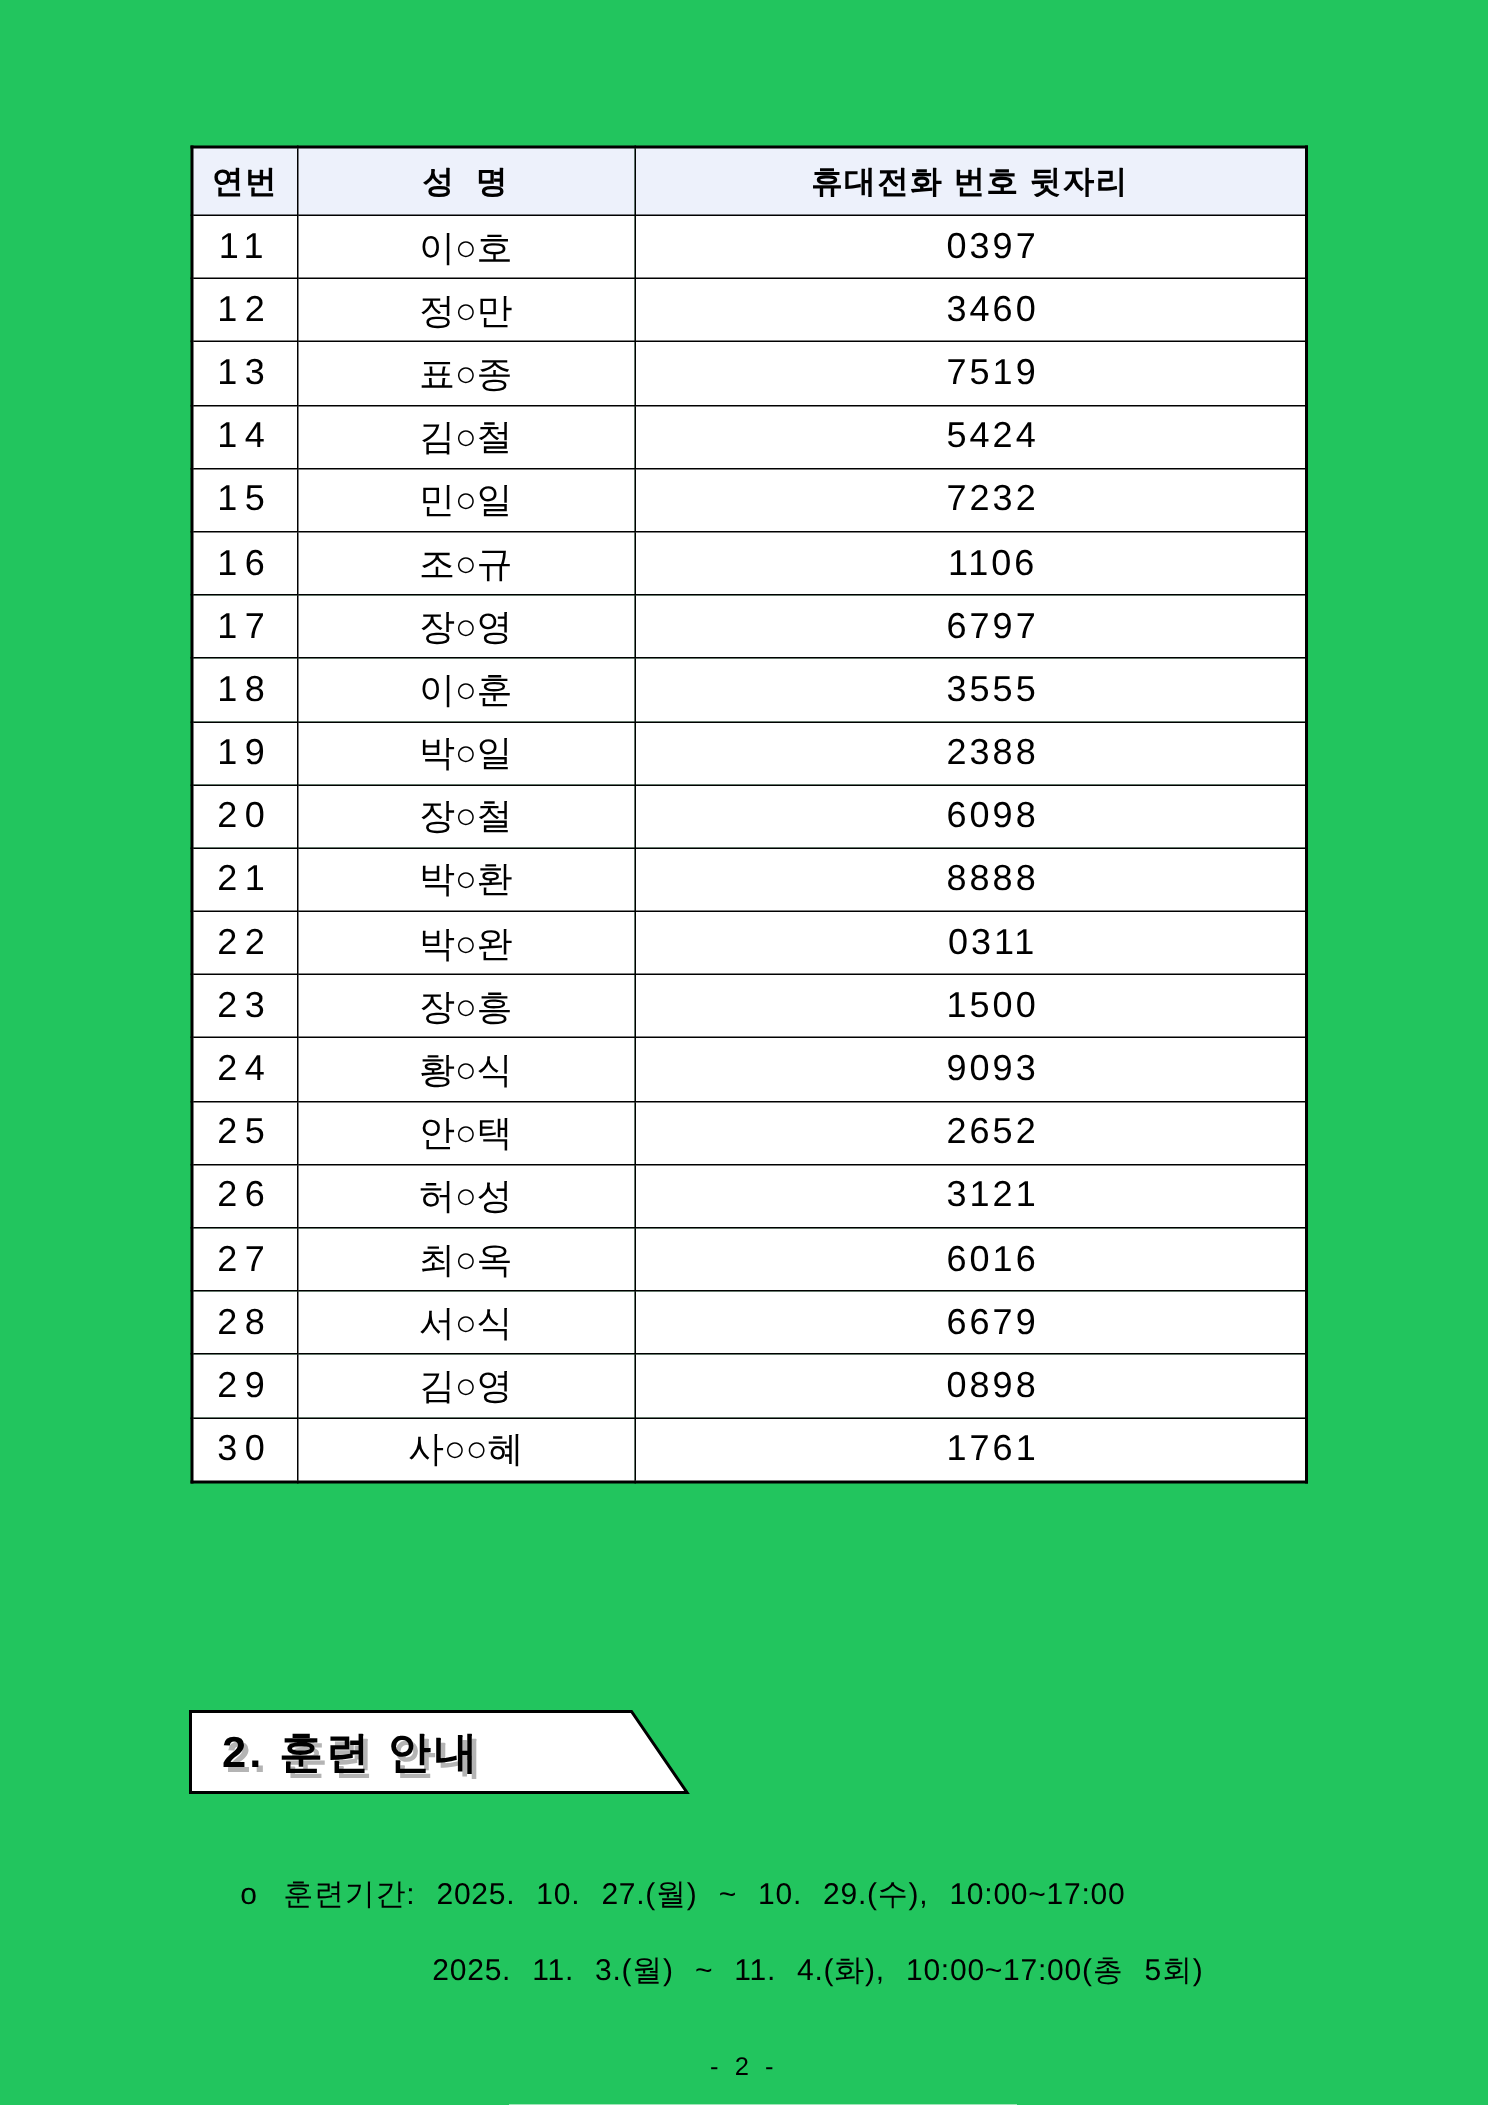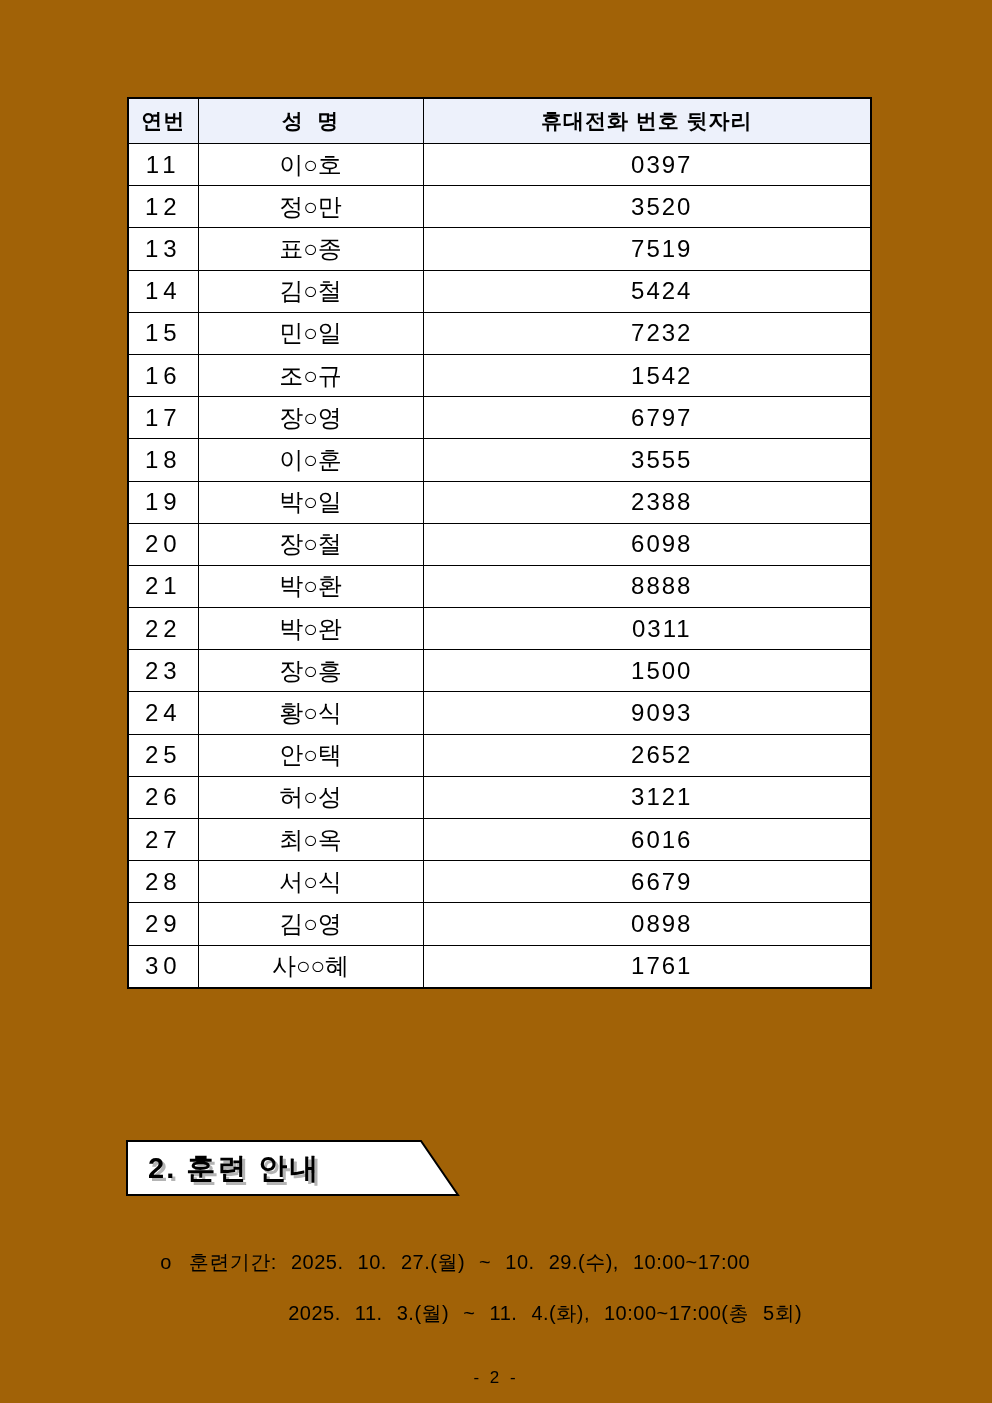--- a/index.html
+++ b/index.html
@@ -1,20 +1,20 @@
 <!DOCTYPE html>
 <html><head>
 <meta charset="utf-8">
 <style>
   html, body { margin: 0; padding: 0; background: #ffffff; }
   .page {
     position: relative;
     width: 992px;
     height: 1403px;
-    background: #a16207;
+    background: #22c55e;
     font-family: "Liberation Sans", "DejaVu Sans", sans-serif;
     color: #000000;
     overflow: hidden;
   }
 
   
   .roster {
     position: absolute;
     left: 127px;
     top: 97px;
@@ -113,41 +113,41 @@
     </thead>
     <tbody id="roster-body">
         <tr>
           <td class="col-seq">11</td>
           <td class="col-name">이○호</td>
           <td class="col-phone">0397</td>
         </tr>
         <tr>
           <td class="col-seq">12</td>
           <td class="col-name">정○만</td>
-          <td class="col-phone">3520</td>
+          <td class="col-phone">3460</td>
         </tr>
         <tr>
           <td class="col-seq">13</td>
           <td class="col-name">표○종</td>
           <td class="col-phone">7519</td>
         </tr>
         <tr>
           <td class="col-seq">14</td>
           <td class="col-name">김○철</td>
           <td class="col-phone">5424</td>
         </tr>
         <tr>
           <td class="col-seq">15</td>
           <td class="col-name">민○일</td>
           <td class="col-phone">7232</td>
         </tr>
         <tr>
           <td class="col-seq">16</td>
           <td class="col-name">조○규</td>
-          <td class="col-phone">1542</td>
+          <td class="col-phone">1106</td>
         </tr>
         <tr>
           <td class="col-seq">17</td>
           <td class="col-name">장○영</td>
           <td class="col-phone">6797</td>
         </tr>
         <tr>
           <td class="col-seq">18</td>
           <td class="col-name">이○훈</td>
           <td class="col-phone">3555</td>

